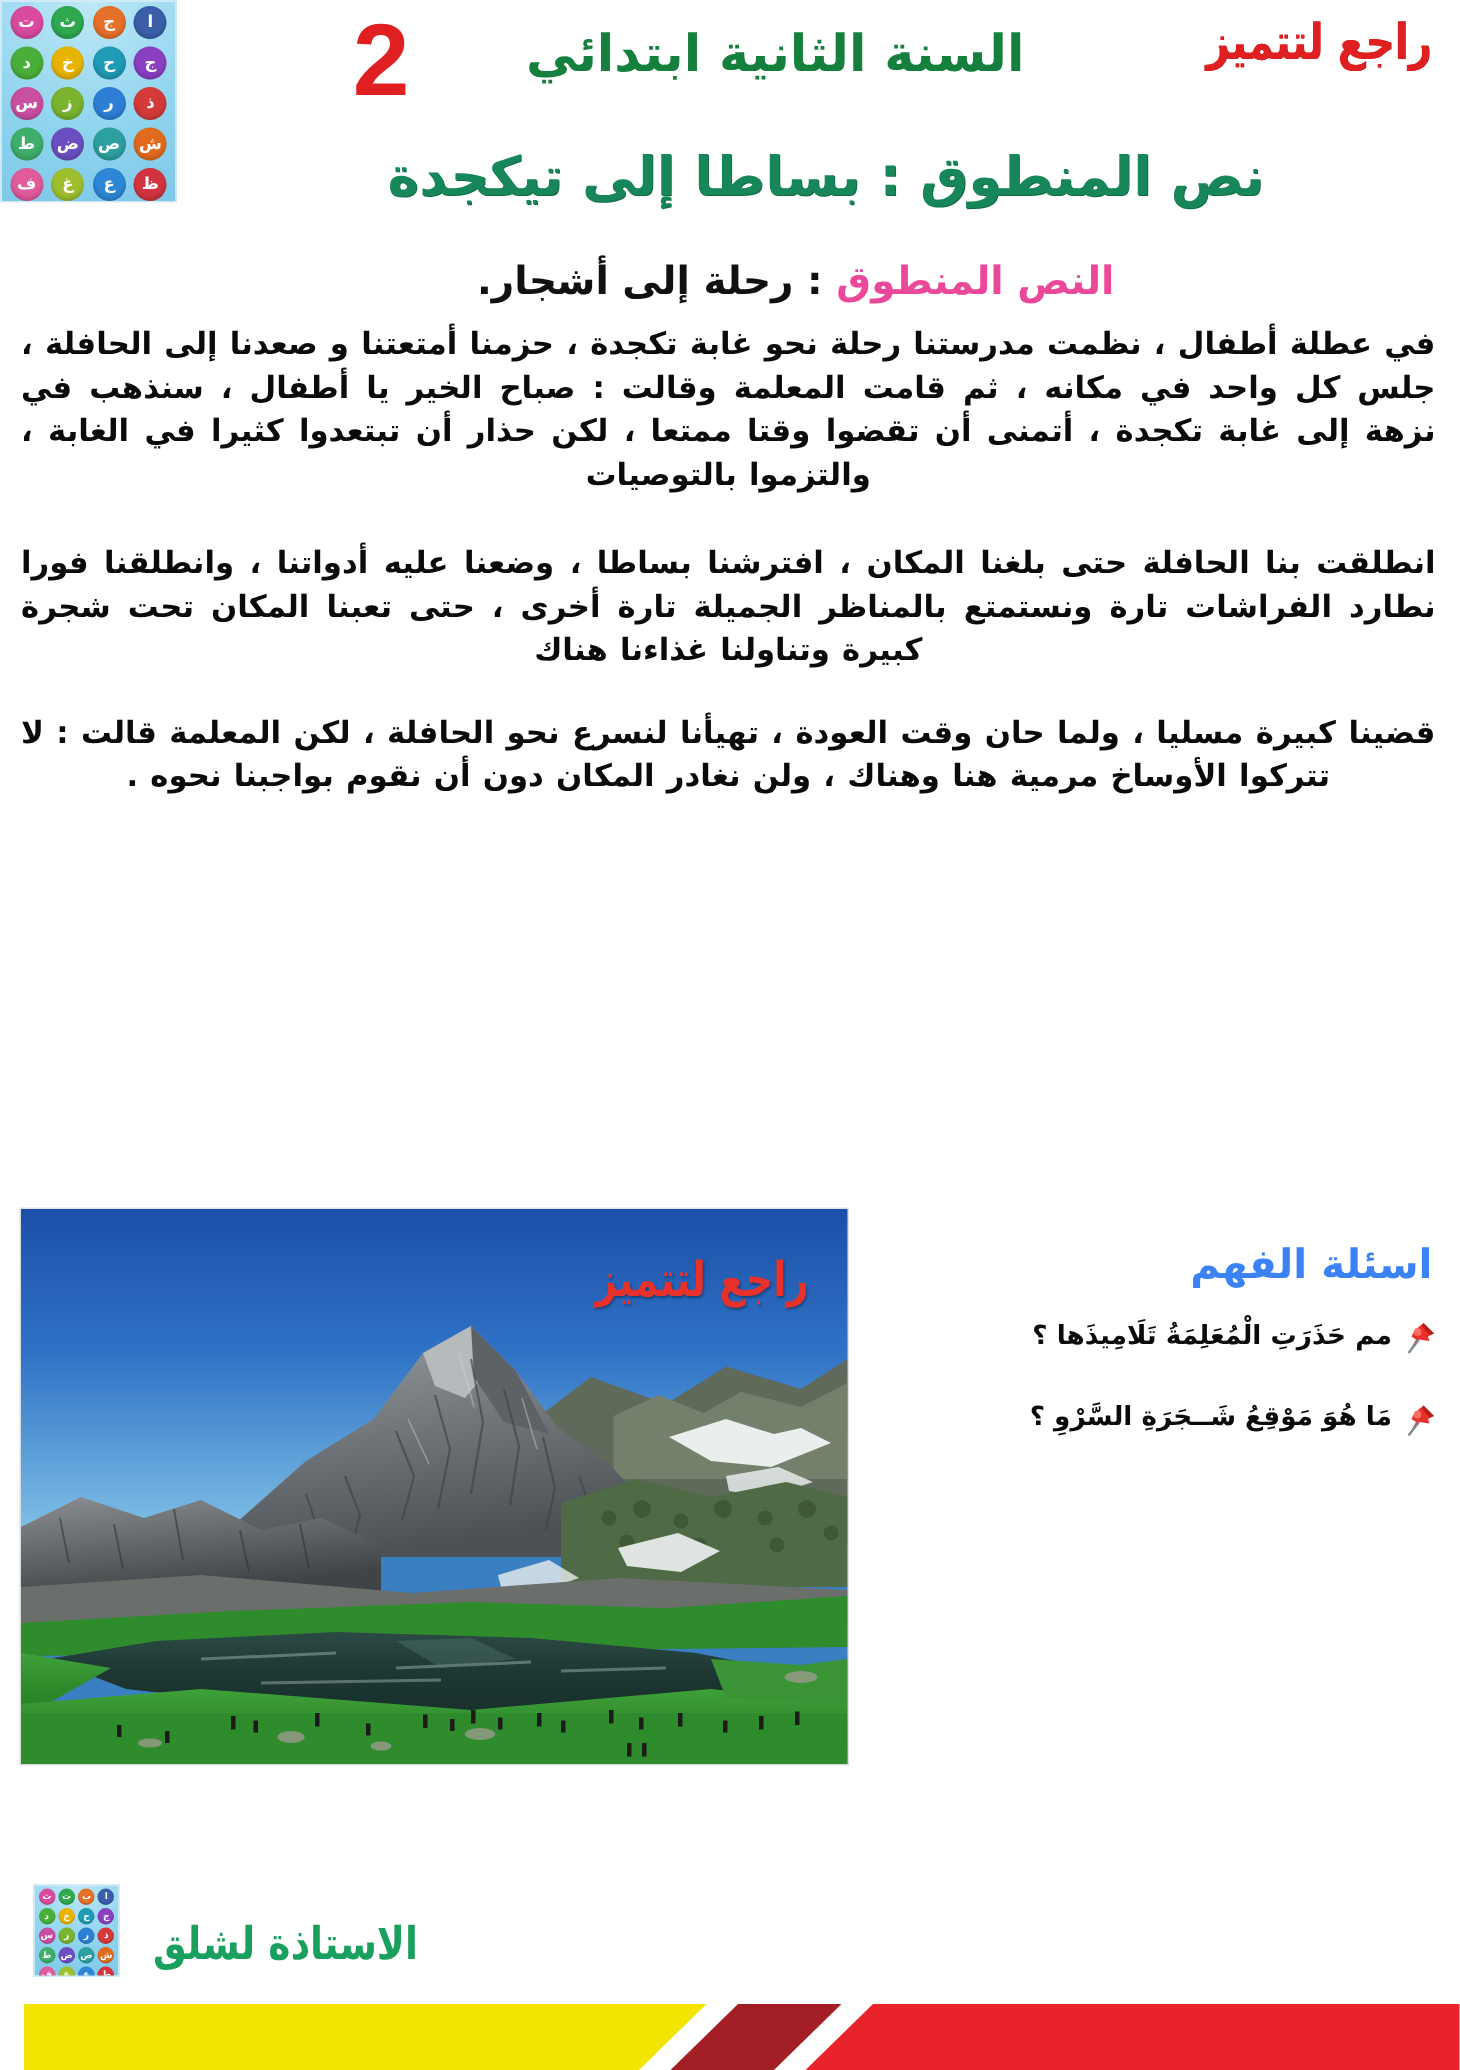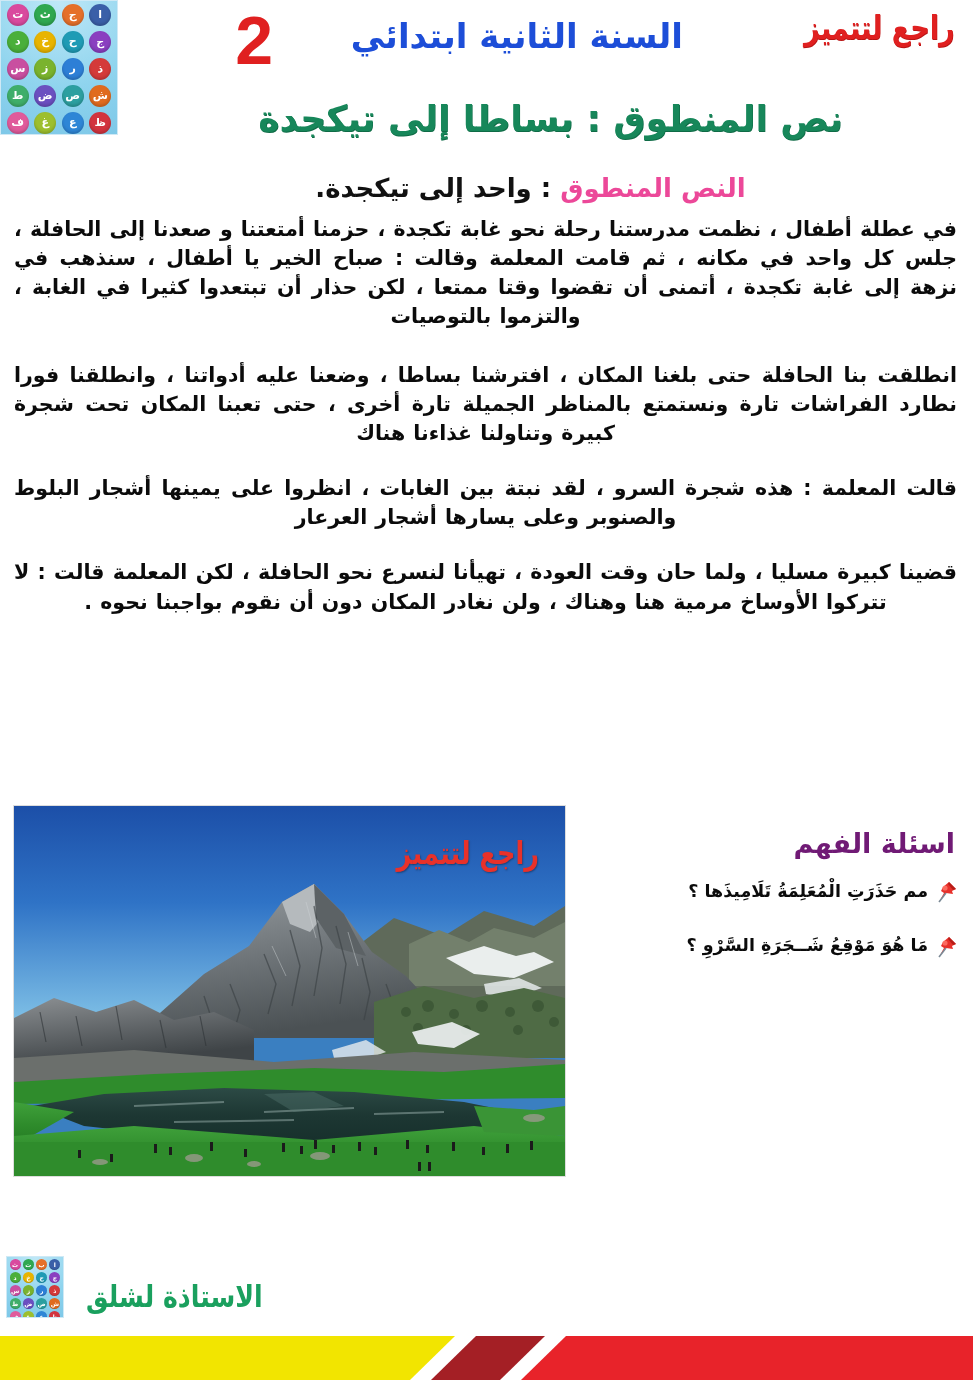--- a/index.html
+++ b/index.html
@@ -57,21 +57,21 @@
     color:#e02020;
     letter-spacing:-1px;
     transform:scaleX(0.82);
     transform-origin:right center;
     white-space:nowrap;
     text-shadow:0.5px 0.5px 0 #b81414;
   }
   .grade-line {
     position:absolute; top:16px; right:290px;
     font-size:34px; font-weight:bold;
-    color:#1d4ed8;
+    color:#15803d;
     white-space:nowrap;
   }
   .grade-number {
     position:absolute; top:8px; right:700px;
     font-size:68px; font-weight:bold;
     color:#e02020;
     line-height:0.95;
     font-family:"Liberation Sans", sans-serif;
   }
   .main-title {
@@ -134,21 +134,21 @@
   
   .questions {
     position:absolute;
     top:828px; right:14px;
     width:392px;
     direction:rtl;
     text-align:right;
   }
   .questions-heading {
     font-size:27px; font-weight:bold;
-    color:#701a75;
+    color:#3b82f6;
     margin-bottom:18px;
     text-align:right;
     padding-right:4px;
   }
   .question-row {
     display:flex;
     flex-direction:row;
     align-items:flex-end;
     justify-content:flex-start;
     margin-bottom:26px;
@@ -166,21 +166,21 @@
     font-weight:bold;
     color:#0b0b0b;
     line-height:1.62;
     text-align:right;
     direction:rtl;
   }
 
   
   .footer {
     position:absolute;
-    bottom:0; left:0;
+    bottom:0; left:16px;
     width:944px; height:130px;
   }
   .footer-logo {
     position:absolute; bottom:62px; left:6px;
     width:58px; height:62px;
     background:radial-gradient(circle at 50% 0%, #bfe8f7 0%, #8fd4ee 60%, #7ec8e8 100%);
     overflow:hidden;
     border:1px solid #cfe9f5;
   }
   .footer-logo .logo-grid {
@@ -245,26 +245,25 @@
     <div class="grade-line">السنة الثانية ابتدائي</div>
 
     <div class="grade-number">2</div>
 
     <div class="main-title">نص المنطوق :  بساطا إلى تيكجدة</div>
   </div>
 
   <div class="text-body">
     <div class="text-heading">
       <span class="label">النص المنطوق</span>
-      <span>:  واحد إلى تيكجدة.</span>
+      <span>:  رحلة إلى أشجار.</span>
     </div>
 
     <p class="para p1">في عطلة أطفال ، نظمت مدرستنا رحلة نحو غابة تكجدة ، حزمنا أمتعتنا و صعدنا إلى الحافلة ، جلس كل واحد في مكانه ، ثم قامت المعلمة وقالت : صباح الخير يا أطفال ، سنذهب في نزهة إلى غابة تكجدة ، أتمنى أن تقضوا وقتا ممتعا ، لكن حذار أن تبتعدوا كثيرا في الغابة ، والتزموا بالتوصيات</p>
     <p class="para">انطلقت بنا الحافلة حتى بلغنا المكان ، افترشنا بساطا ، وضعنا عليه أدواتنا ، وانطلقنا فورا نطارد الفراشات تارة ونستمتع بالمناظر الجميلة تارة أخرى ، حتى تعبنا المكان تحت شجرة كبيرة وتناولنا غذاءنا هناك</p>
-    <p class="para">قالت المعلمة : هذه شجرة السرو ، لقد نبتة بين الغابات ، انظروا على يمينها أشجار البلوط والصنوبر وعلى يسارها أشجار العرعار</p>
     <p class="para">قضينا كبيرة مسليا ، ولما حان وقت العودة ، تهيأنا لنسرع نحو الحافلة ، لكن المعلمة قالت : لا تتركوا الأوساخ مرمية هنا وهناك ، ولن نغادر المكان دون أن نقوم بواجبنا نحوه .</p>
   </div>
 
   <div class="photo">
     <svg viewBox="0 0 551 370" preserveAspectRatio="none">
       <defs>
         <linearGradient id="sky" x1="0" y1="0" x2="0" y2="1">
           <stop offset="0%" stop-color="#1c4fa8"></stop>
           <stop offset="45%" stop-color="#2f73c6"></stop>
           <stop offset="100%" stop-color="#7fc0e6"></stop>

